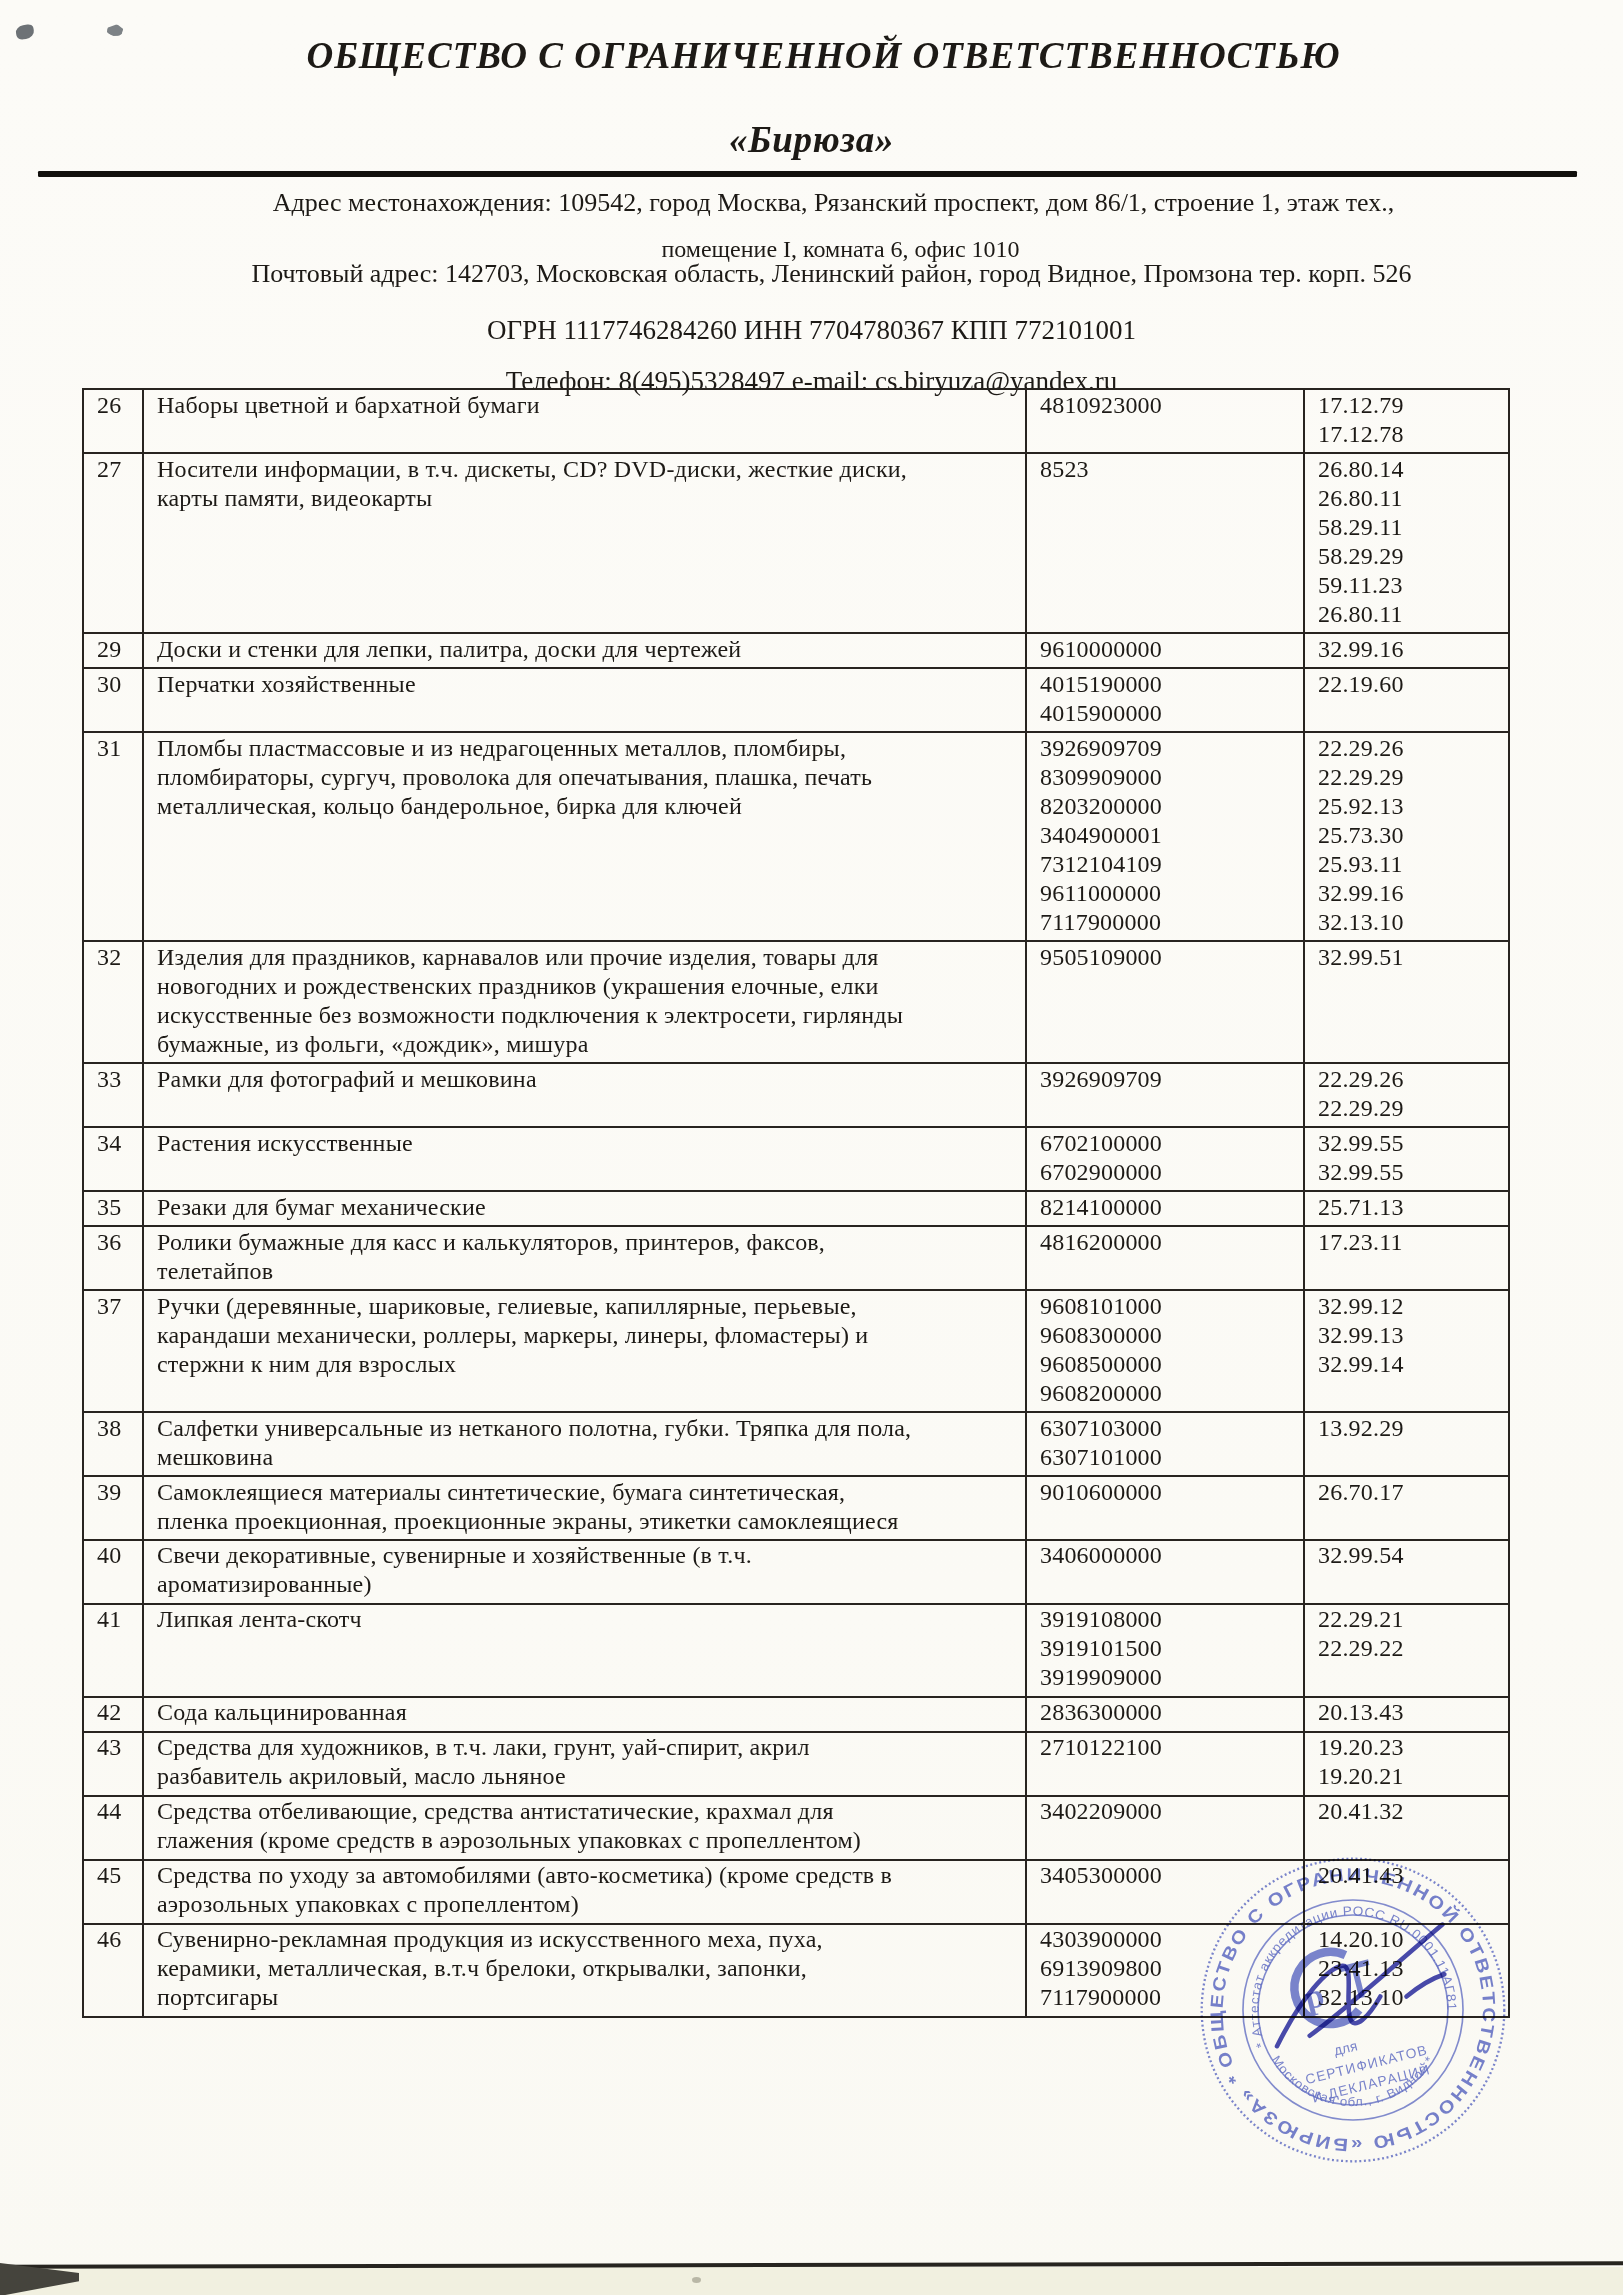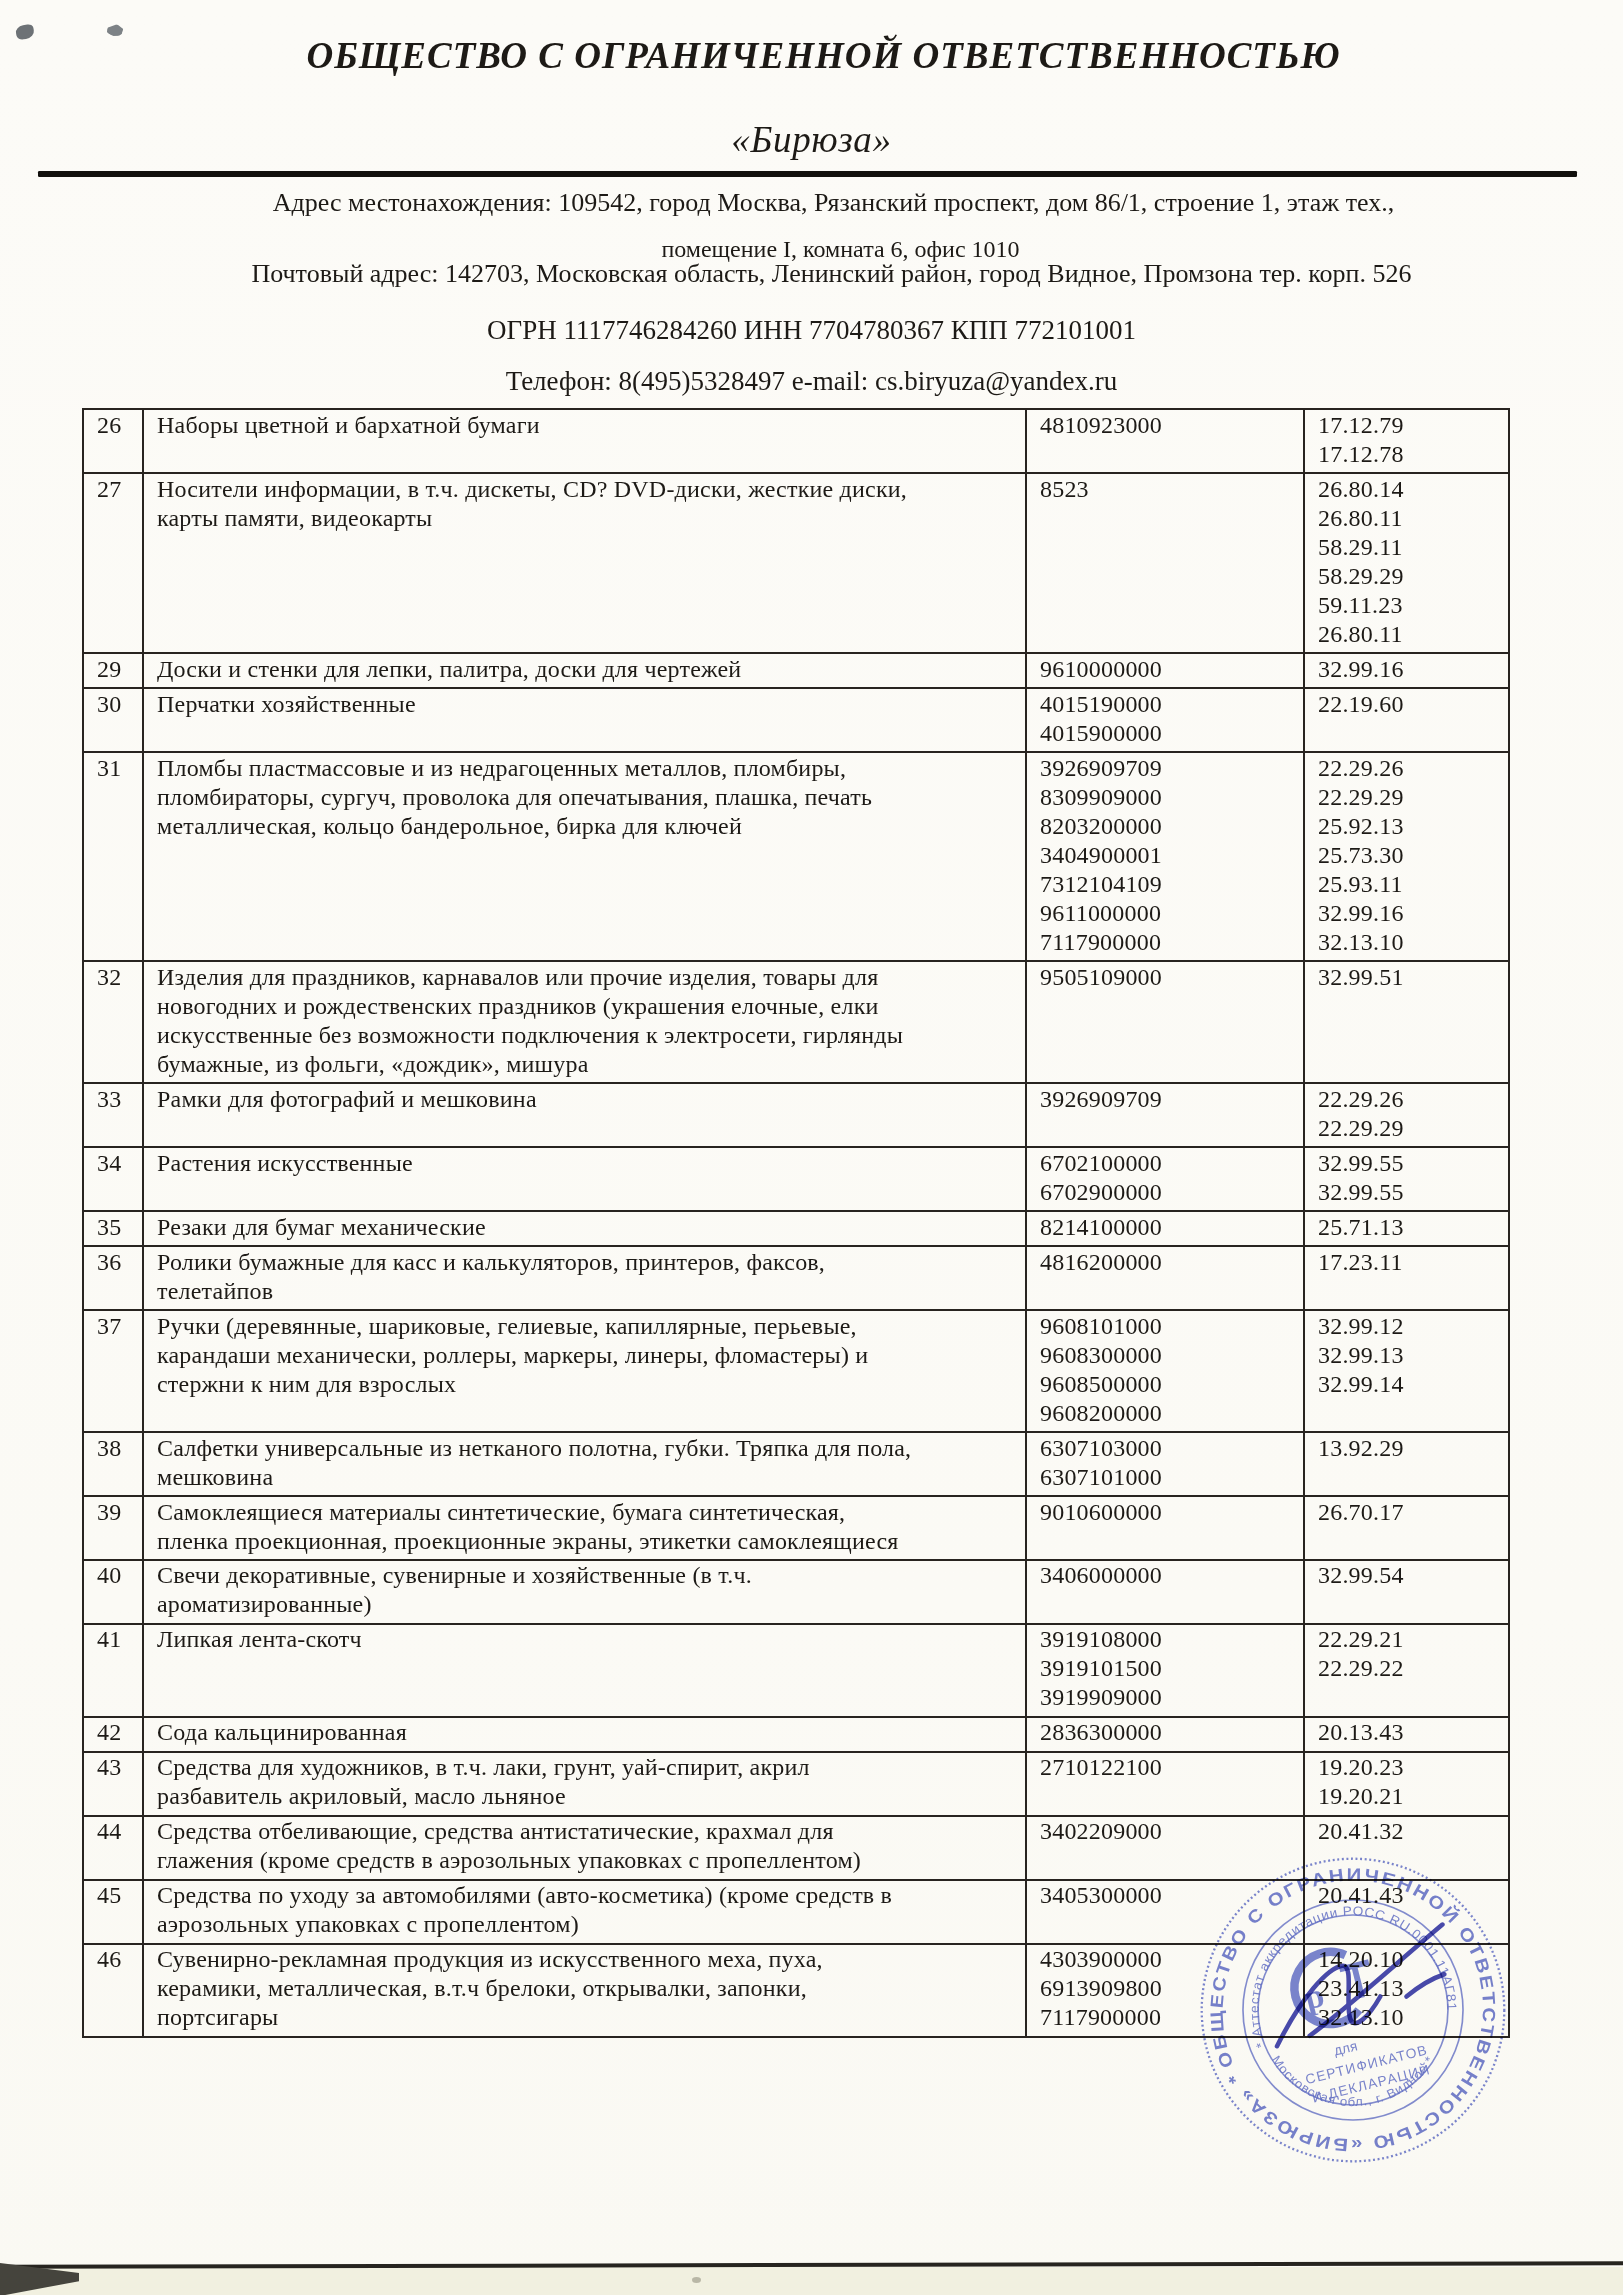--- a/index.html
+++ b/index.html
@@ -5,31 +5,31 @@
   html,body { margin:0; padding:0; background:#e8e8e8; }
   .page {
     position:relative; width:1623px; height:2295px;
     background:linear-gradient(180deg,#fcfbf7 0%, #fbfaf5 70%, #faf9f3 100%);
     font-family:"Liberation Serif", serif;
     color:#1d1a16; overflow:hidden;
   }
   
   .hline { position:absolute; left:0; width:100%; text-align:center; white-space:nowrap; }
   .org-type { top:34px;  font-size:37px; font-weight:bold; font-style:italic; letter-spacing:1px;margin-left:12px; }
-  .org-name { top:118px; font-size:37px; font-weight:normal; font-style:italic; letter-spacing:0.7px; }
+  .org-name { top:118px; font-size:37px; font-weight:bold; font-style:italic; letter-spacing:0.7px; }
   .rule { position:absolute; left:38px; top:171px; width:1539px; height:5.9px; background:#12100d; border-radius:1.3px; }
   .addr1 { top:188px; font-size:26px;margin-left:22px; }
   .addr2 { top:236px; font-size:24px;margin-left:29px; }
   .addr3 { top:259px; font-size:26px;margin-left:20px; }
   .ogrn  { top:315px; font-size:27px; }
   .phone { top:366px; font-size:27px; }
 
   
   table.goods {
-    position:absolute; left:82px; top:408px; width:1425px;
+    position:absolute; left:82px; top:388px; width:1425px;
     border-collapse:collapse; table-layout:fixed;
   }
   table.goods td {
     border:2px solid #282420;
     vertical-align:top;
     font-size:24px; line-height:29px;
     padding:0.7px 9.2px 3.3px 13px;
     white-space:pre-line;
     letter-spacing:0.2px;
     overflow:hidden;

